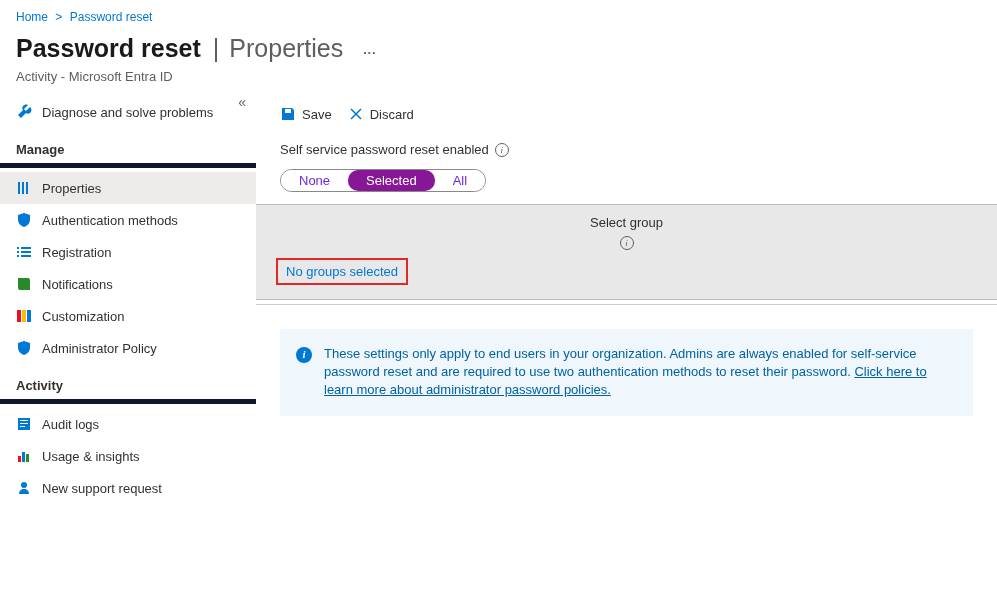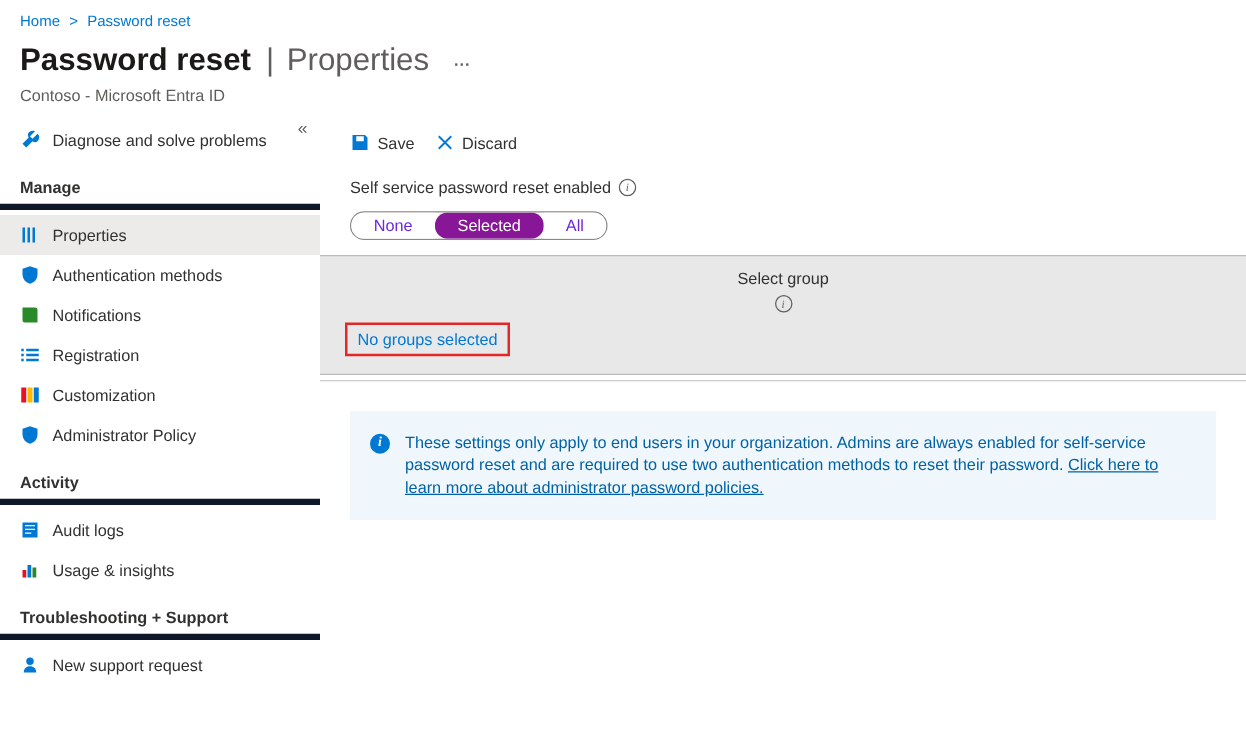--- a/index.html
+++ b/index.html
@@ -197,21 +197,21 @@
   <span class="breadcrumb-sep">&gt;</span>
   <a>Password reset</a>
 </div>
 
 <div class="header">
   <span class="header-title">Password reset</span>
   <span class="header-pipe">|</span>
   <span class="header-section">Properties</span>
   <span class="header-ellipsis">···</span>
 </div>
-<div class="subtitle">Contoso - Microsoft Entra ID</div>
+<div class="subtitle">Activity - Microsoft Entra ID</div>
 
 <div class="layout">
   <div class="sidebar">
     <span class="collapse-btn">«</span>
 
     <div class="nav-item">
       <span class="icon">
         <svg viewBox="0 0 16 16" width="16" height="16">
             <path fill="#0078d4" d="M14 3l-4 4-2-2 4-4c-2-1-4 0-5 1-1 1-1 3 0 4L2 11l3 3 5-5c1 1 3 1 4 0 1-1 2-3 1-5l-1-1z"></path>
           </svg>
@@ -235,33 +235,33 @@
         <svg viewBox="0 0 16 16" width="16" height="16">
             <path fill="#0078d4" d="M8 1L2 3v4c0 5 3 7 6 8 3-1 6-3 6-8V3L8 1z"></path>
           </svg>
       </span>
       <span>Authentication methods</span>
     </div>
 
     <div class="nav-item">
       <span class="icon">
         <svg viewBox="0 0 16 16" width="16" height="16">
+            <path fill="#0078d4" d="M1 3h2v2H1zm4 0h10v2H5zM1 7h2v2H1zm4 0h10v2H5zM1 11h2v2H1zm4 0h10v2H5z"></path>
+          </svg>
+      </span>
+      <span>Registration</span>
+    </div>
+
+    <div class="nav-item">
+      <span class="icon">
+        <svg viewBox="0 0 16 16" width="16" height="16">
             <path fill="#2a8a2a" d="M2 2h10a2 2 0 012 2v10H4a2 2 0 01-2-2V2z"></path>
           </svg>
       </span>
       <span>Notifications</span>
-    </div>
-
-    <div class="nav-item">
-      <span class="icon">
-        <svg viewBox="0 0 16 16" width="16" height="16">
-            <path fill="#0078d4" d="M1 3h2v2H1zm4 0h10v2H5zM1 7h2v2H1zm4 0h10v2H5zM1 11h2v2H1zm4 0h10v2H5z"></path>
-          </svg>
-      </span>
-      <span>Registration</span>
     </div>
 
     <div class="nav-item">
       <span class="icon">
         <svg viewBox="0 0 16 16" width="16" height="16">
             <rect x="1" y="2" width="4" height="12" fill="#e81123"></rect>
             <rect x="6" y="2" width="4" height="12" fill="#ffb900"></rect>
             <rect x="11" y="2" width="4" height="12" fill="#0078d4"></rect>
           </svg>
       </span>
@@ -296,21 +296,20 @@
       <span class="icon">
         <svg viewBox="0 0 16 16" width="16" height="16">
             <rect x="2" y="8" width="3" height="6" fill="#e81123"></rect>
             <rect x="6" y="4" width="3" height="10" fill="#0078d4"></rect>
             <rect x="10" y="6" width="3" height="8" fill="#2a8a2a"></rect>
           </svg>
       </span>
       <span>Usage &amp; insights</span>
     </div>
 
-    <div class="nav-section">Troubleshooting + Support</div>
 
     <div class="nav-item">
       <span class="icon">
         <svg viewBox="0 0 16 16" width="16" height="16">
             <circle cx="8" cy="5" r="3" fill="#0078d4"></circle>
             <path fill="#0078d4" d="M3 14c0-3 2-5 5-5s5 2 5 5H3z"></path>
           </svg>
       </span>
       <span>New support request</span>
     </div>

